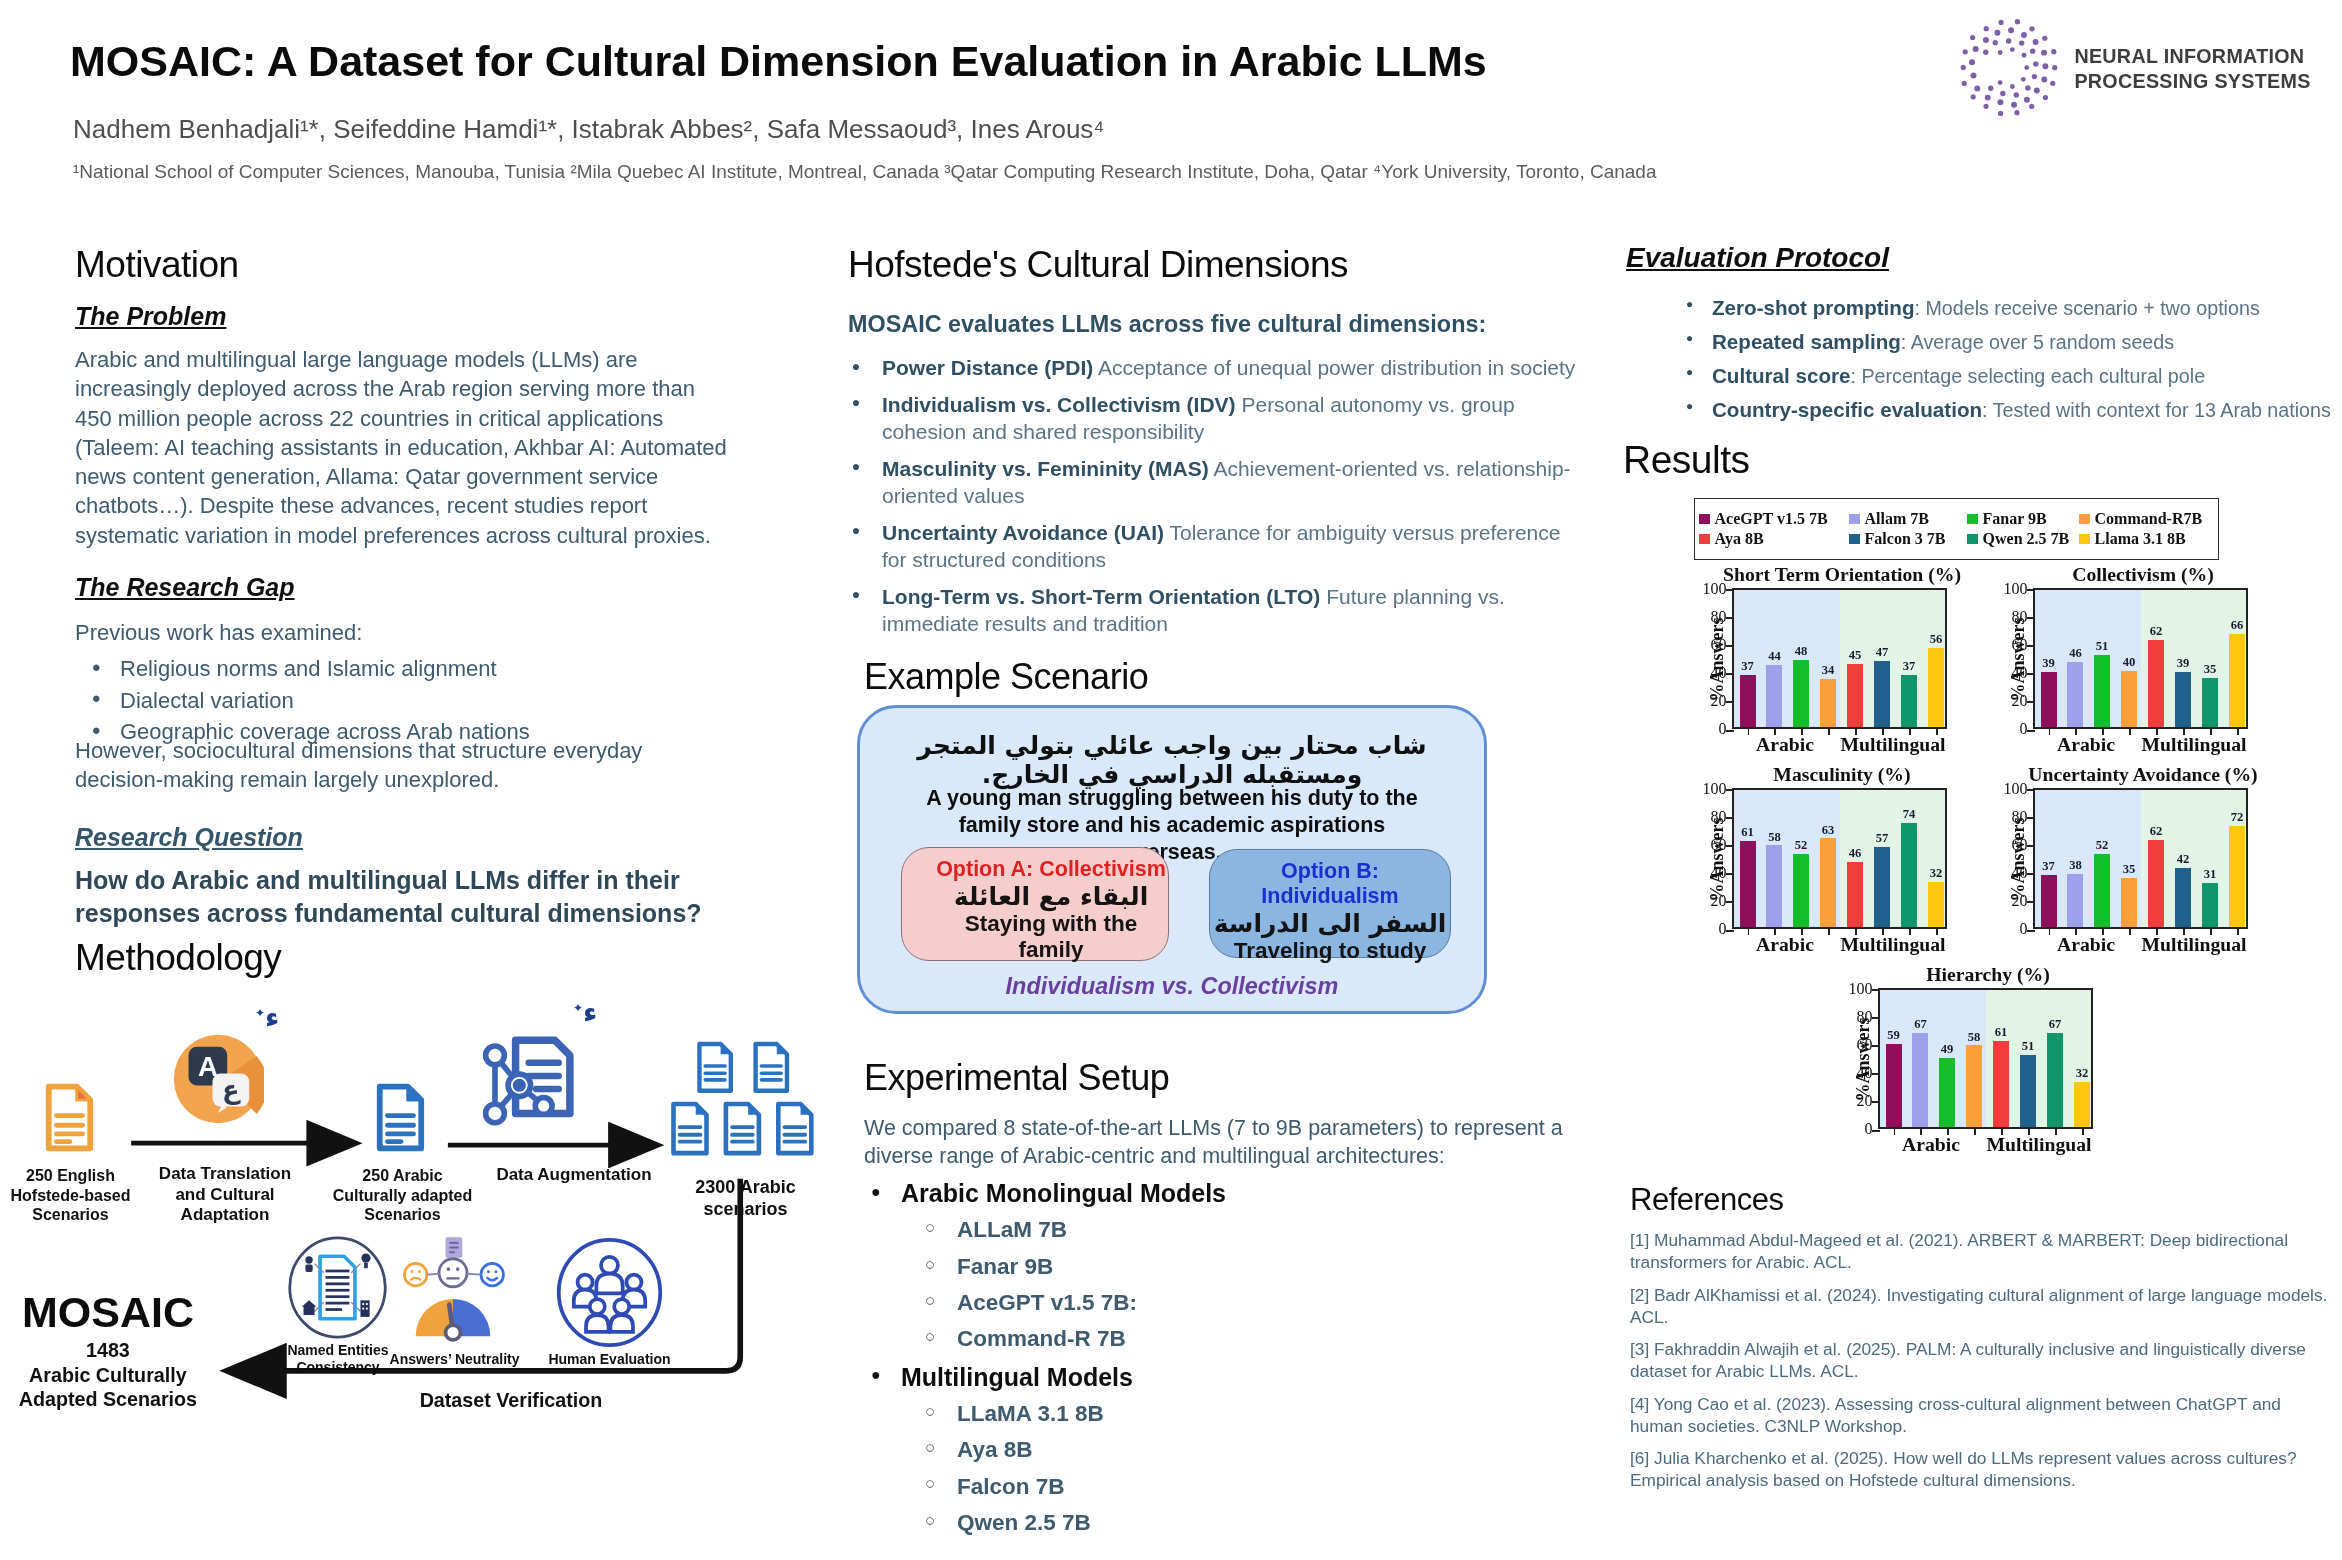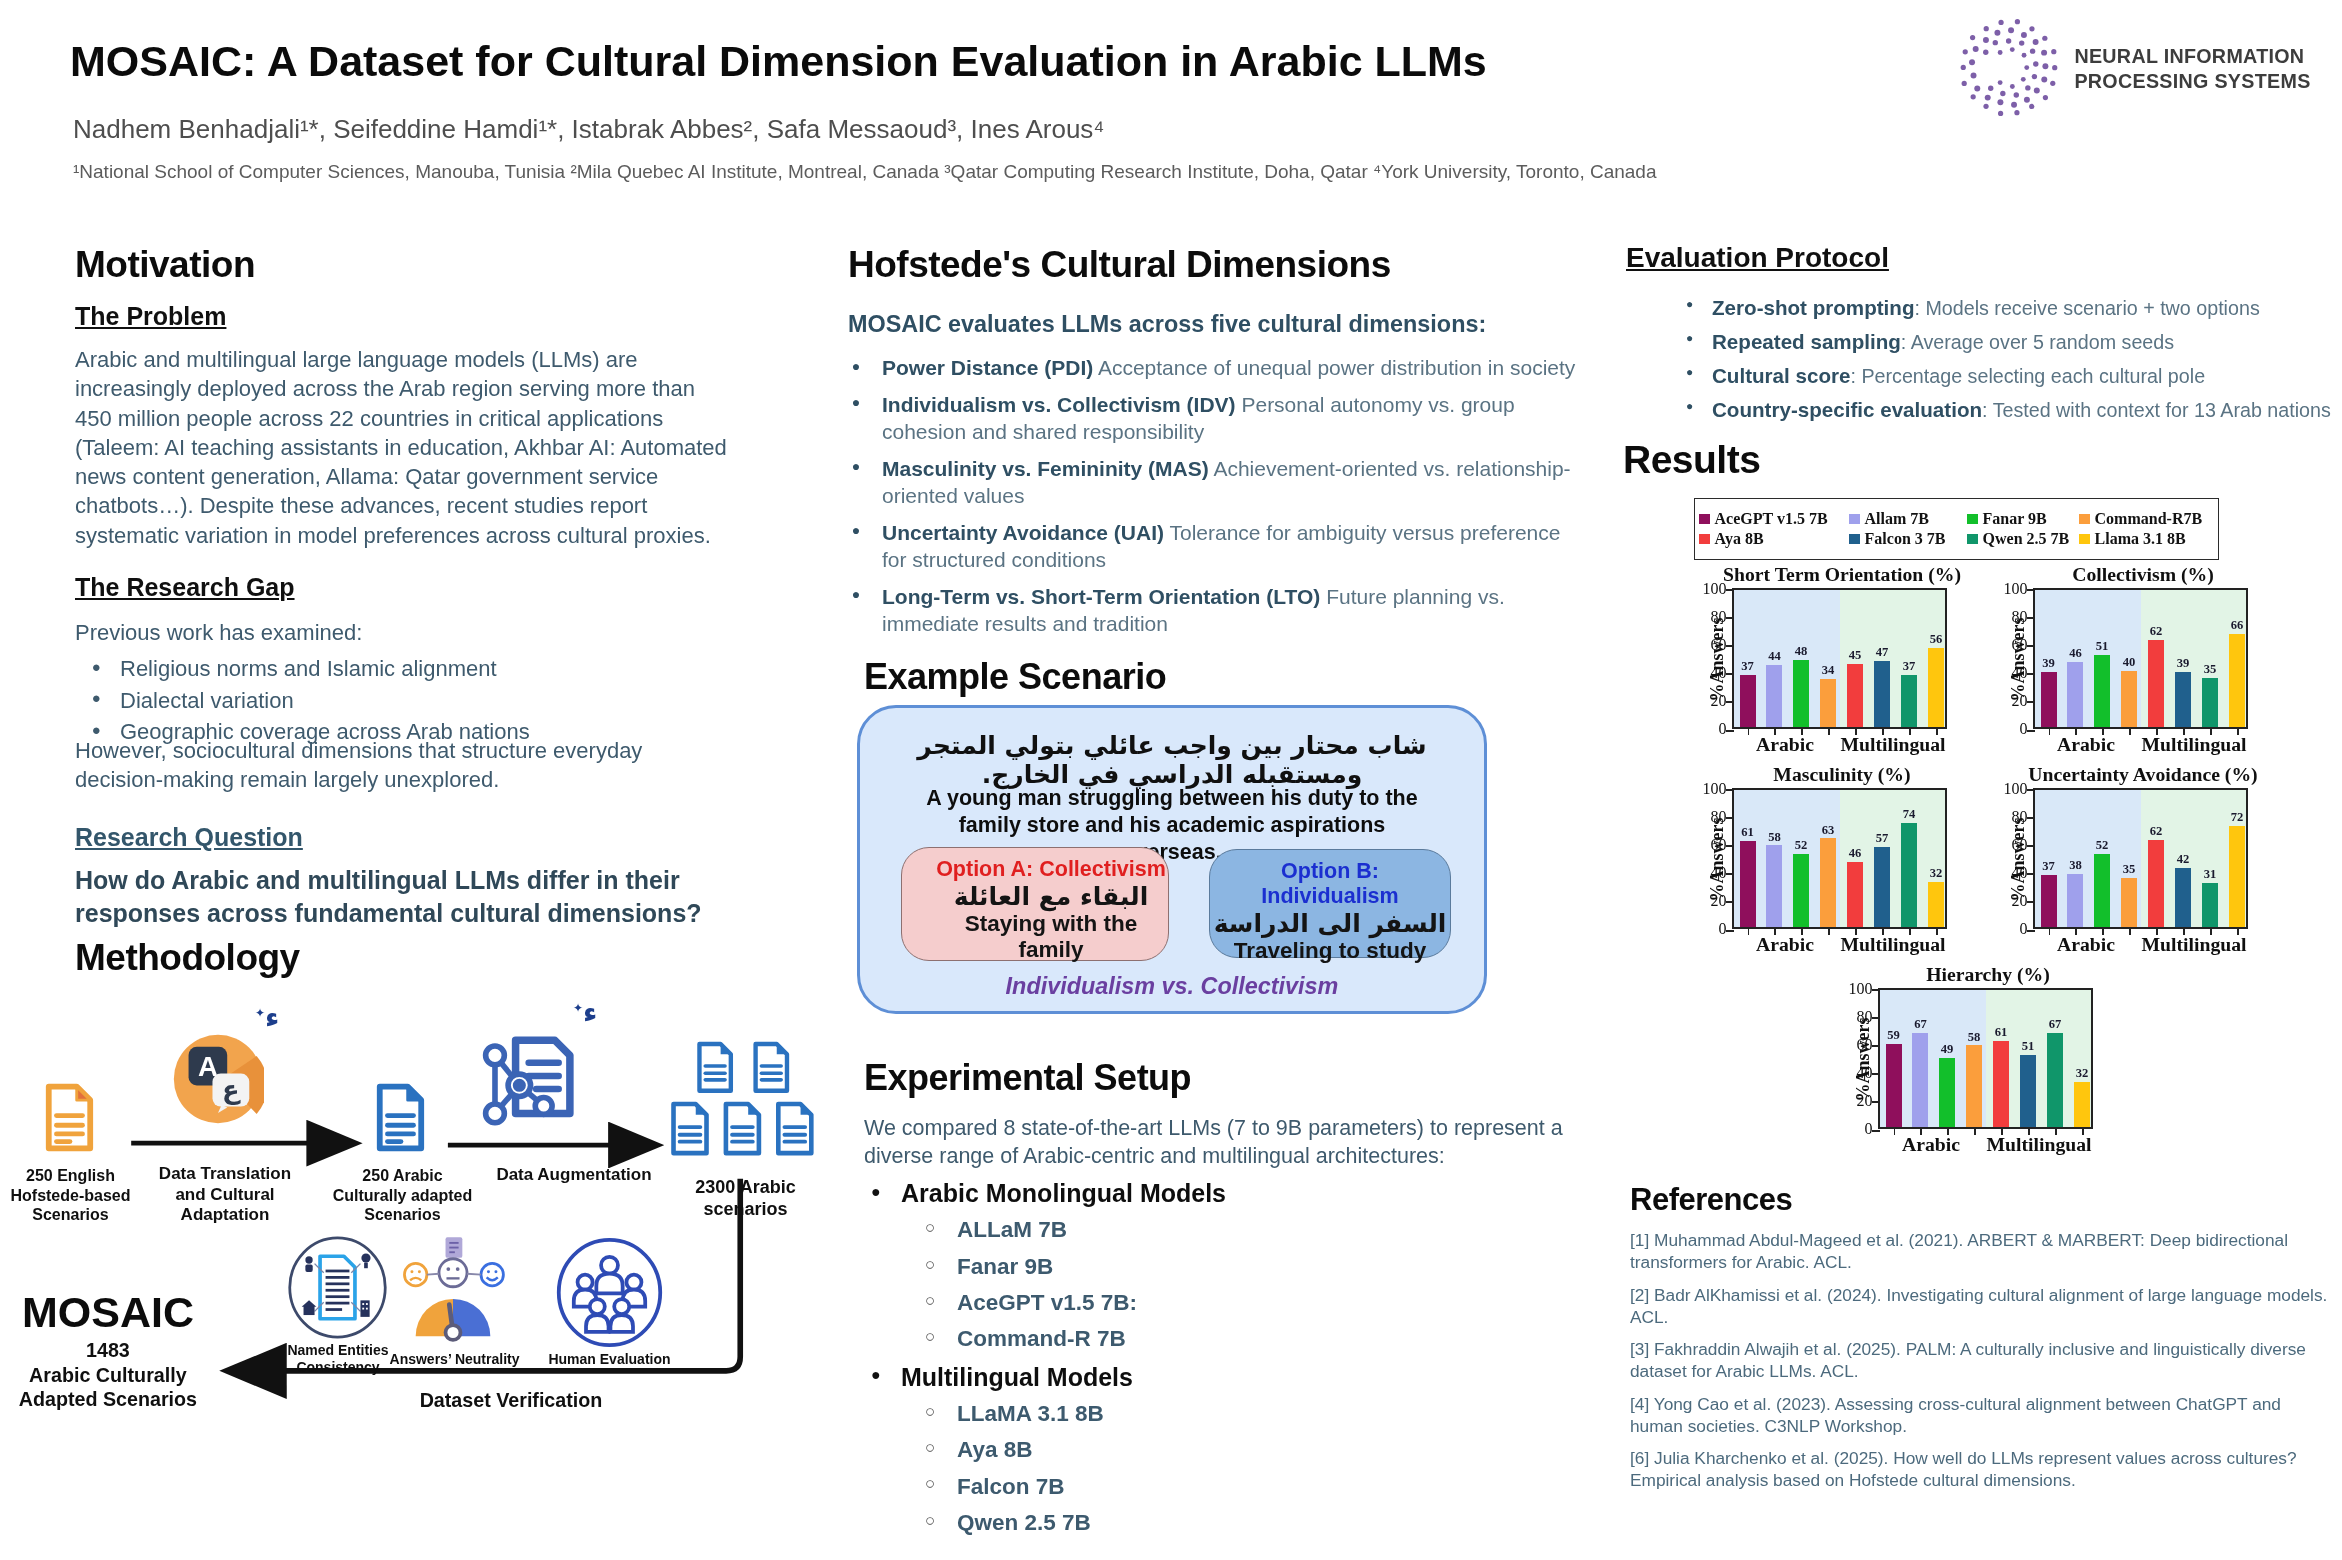--- a/index.html
+++ b/index.html
@@ -2,22 +2,22 @@
 <html style="font-size:15px"><head>
 <meta charset="utf-8">
 <style>
   * { margin:0; padding:0; box-sizing:border-box; }
   html,body { background:#ffffff; }
   #poster {
     position:relative; width:2342px; height:1561px; background:#ffffff;
     font-family:"Liberation Sans","DejaVu Sans",sans-serif; color:#111; overflow:hidden;
   }
   .abs { position:absolute; }
-  .h1 { font-weight:700; color:#0c0c0c; letter-spacing:-0.5px; }
-  .sub { text-decoration:underline; font-weight:700; color:#101010; }
+  .h1 { font-weight:400; color:#0c0c0c; letter-spacing:-0.5px; }
+  .sub { font-style:italic; text-decoration:underline; font-weight:700; color:#101010; }
   .bt { color:#3e5a6d; }
   ul { list-style:none; }
   
   #title { left:70px; top:37px; font-size:43px; font-weight:800; color:#0b0b0b; }
   #authors { left:73px; top:114px; font-size:26px; color:#4e4e4e; }
   #affil { left:73px; top:161px; font-size:19px; color:#5c5c5c; }
   #logo { left:1953px; top:13px; width:375px; height:111px; display:flex; align-items:center; gap:9.4px; }
   #logo .lg-text { font-size:19.7px; font-weight:700; color:#3d3d3d; line-height:1.25; letter-spacing:0.3px; }
   
   .para { font-size:22px; line-height:1.33; }

